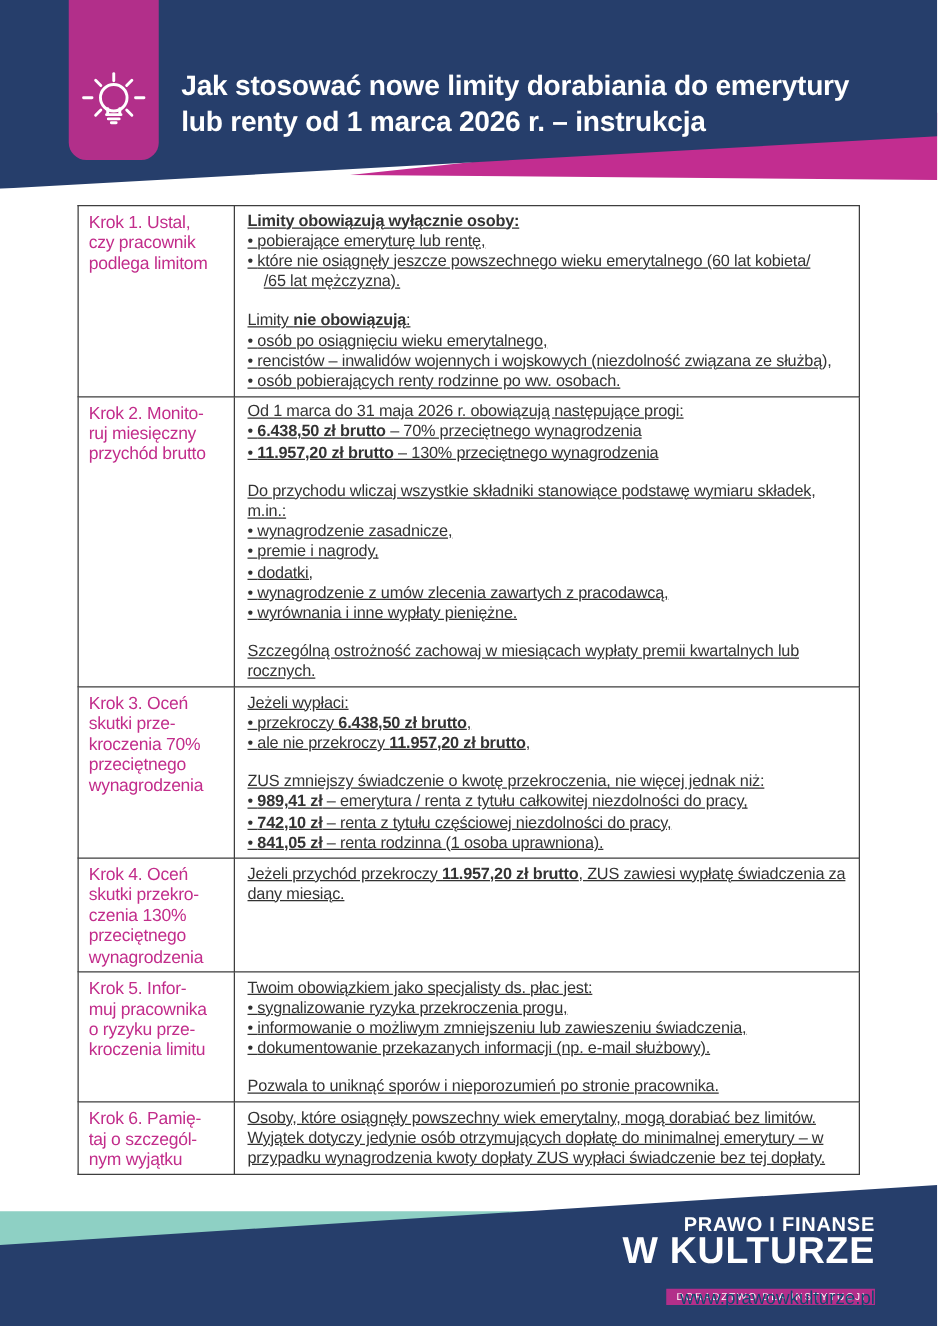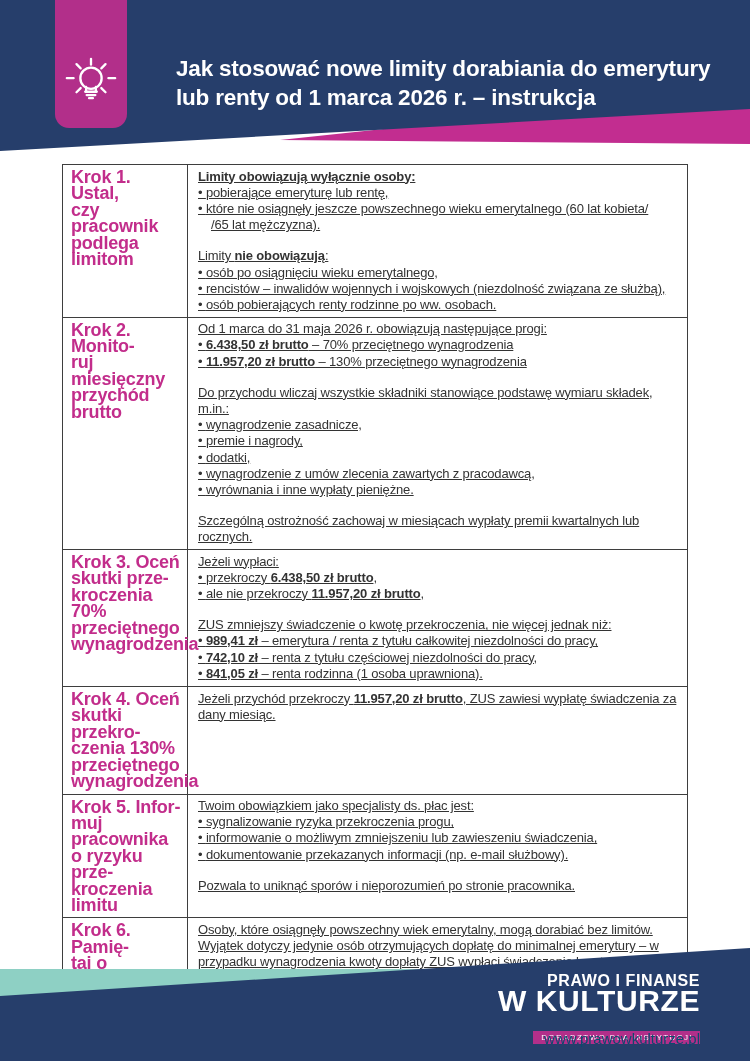--- a/index.html
+++ b/index.html
@@ -7,26 +7,26 @@
        font-family:"Liberation Sans","DejaVu Sans",sans-serif;}
   
   .hdr-pink{position:absolute;left:0;top:0;width:750px;height:146px;background:var(--pink_stripe,#c22d90);
             clip-path:polygon(280px 140px,750px 90px,750px 144px);z-index:1;}
   .hdr-navy{position:absolute;left:0;top:0;width:750px;height:152px;background:var(--navy,#263e6b);
             clip-path:polygon(0 0,100% 0,100% 109px,0 151px);z-index:2;}
   .icon-tag{position:absolute;left:55px;top:0;width:72px;height:128px;background:var(--magenta,#b22f8a);
             border-radius:0 0 14px 14px;z-index:3;}
   .icon-tag svg{position:absolute;left:7px;top:54px;}
   .page-title{position:absolute;left:145px;top:54px;width:566px;color:#fff;font-weight:bold;
-              font-size:22.5px;line-height:29px;white-space:pre-line;z-index:3;letter-spacing:-0.2px;margin-left:31px;}
+              font-size:22.5px;line-height:29px;white-space:pre-line;z-index:3;letter-spacing:-0.2px;}
   
   table.steps{position:absolute;left:62px;top:164px;width:626px;border-collapse:collapse;
               table-layout:fixed;z-index:1;}
   table.steps td{border:1.5px solid var(--border,#3e3e3e);vertical-align:top;}
-  td.step{width:112px;color:var(--step_text,#c22d8b);font-weight:bold;font-size:18px;
+  td.step{width:112px;color:var(--step_text,#c22d8b);font-weight:normal;font-size:14px;
           line-height:16.4px;padding:4px 4px 4px 8px;white-space:pre-line;letter-spacing:-0.2px;}
   td.body{color:var(--text,#333);font-size:13px;line-height:16.2px;padding:3.5px 4px 3.5px 10px;
           letter-spacing:-0.15px;text-decoration:underline;}
   .blk{margin:0;}
   .blk.bullet{padding-left:13px;text-indent:-13px;}
   .spacer{height:15px;}
   .b{font-weight:bold;}
   
   .ftr-teal{position:absolute;left:0;top:969px;width:445px;height:40px;background:var(--teal,#8ed0c4);z-index:1;}
   .ftr-navy{position:absolute;left:0;top:940px;width:750px;height:121px;background:var(--navy,#263e6b);

